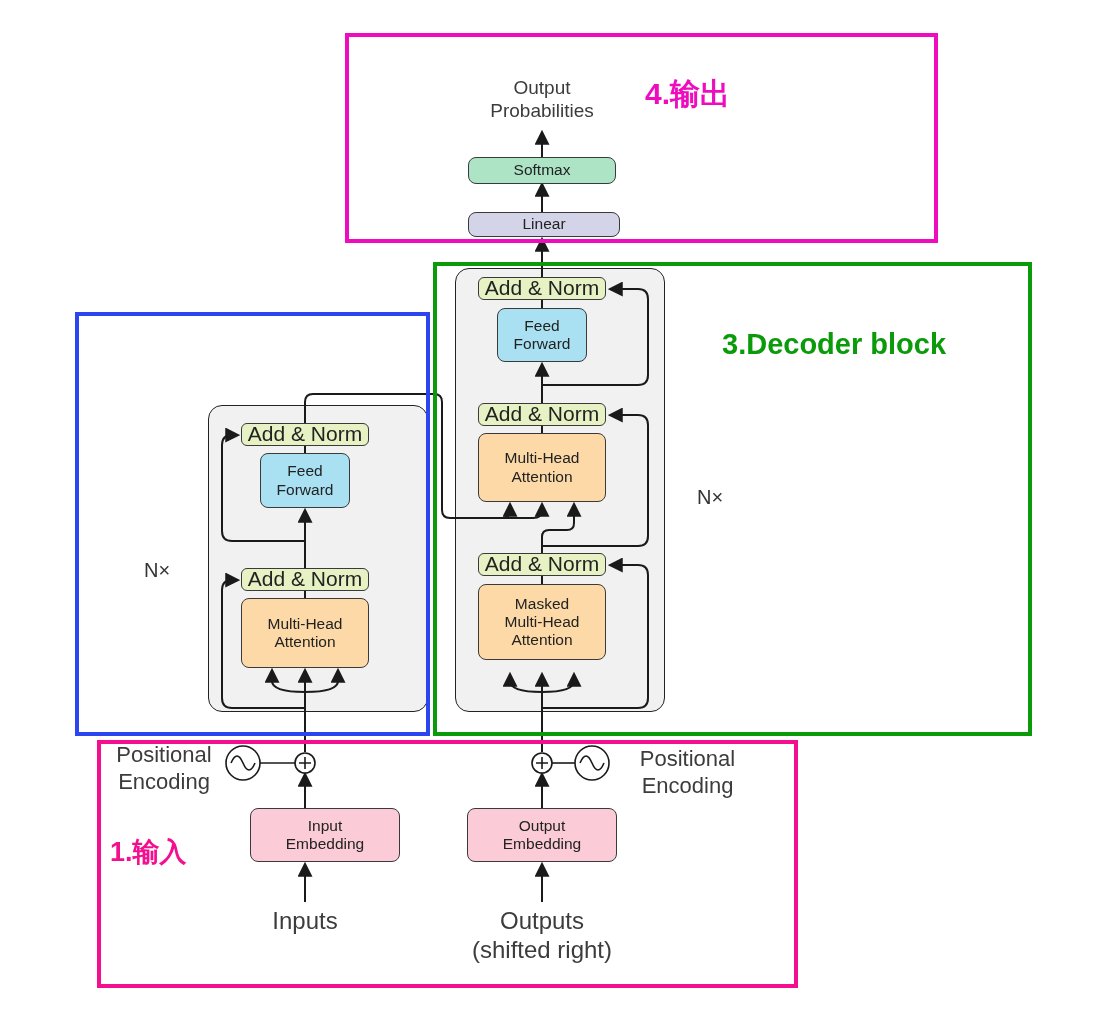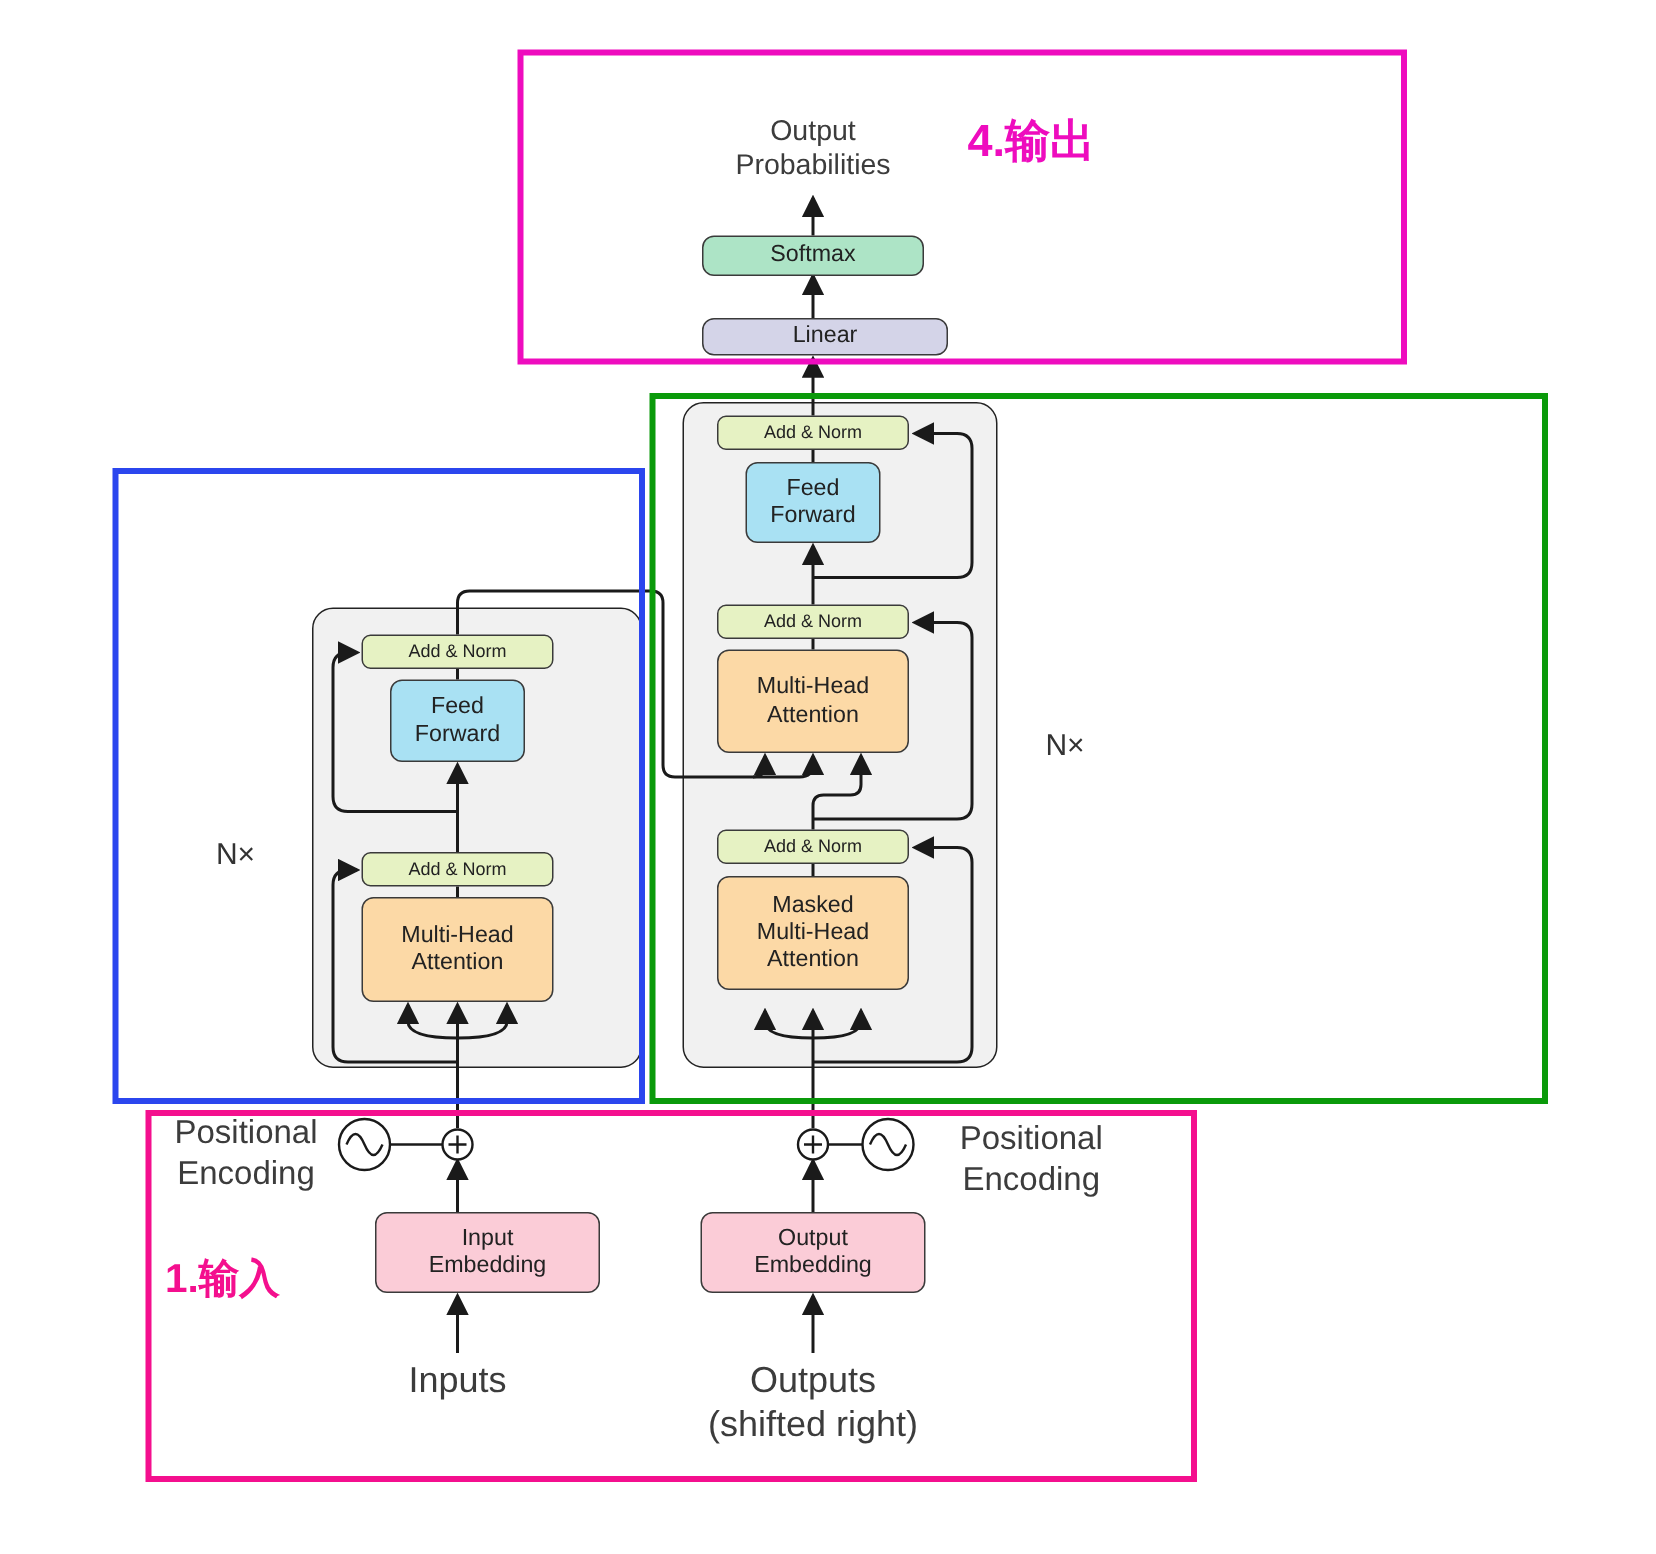--- a/index.html
+++ b/index.html
@@ -17,21 +17,21 @@
   svg.wires { position:absolute; left:0; top:0; z-index:2; }
 
   .box {
     position:absolute; z-index:3;
     display:flex; align-items:center; justify-content:center;
     text-align:center; white-space:pre-line;
     border:1.4px solid #3a3a3a; border-radius:6px;
     font-size:15.5px; line-height:1.18; color:#222;
   }
   .r8 { border-radius:8px; }
-  .c-norm    { background: var(--box-add-norm, #e6f2c3); font-size:12px; }
+  .c-norm    { background: var(--box-add-norm, #e6f2c3); font-size:21px; }
   .c-ff      { background: var(--box-feed-forward, #a9e1f3); }
   .c-attn    { background: var(--box-attention, #fcd9a6); }
   .c-softmax { background: var(--box-softmax, #ade4c6); }
   .c-linear  { background: var(--box-linear, #d4d4e8); }
   .c-emb     { background: var(--box-embedding, #fbccd7); }
 
   .lbl {
     position:absolute; z-index:3;
     text-align:center; white-space:pre-line;
     color:#3c3c3c; font-size:24px; line-height:1.22;
@@ -113,21 +113,21 @@
       <circle cx="542" cy="763" r="10" fill="#ffffff"></circle>
       <path d="M 542 757 L 542 769 M 536 763 L 548 763"></path>
       <circle cx="592" cy="763" r="17" fill="#ffffff"></circle>
       <path d="M 580 763 Q 586 749 592 763 Q 598 777 604 763"></path>
     </g>
   </svg>
 
   <div class="lbl" style="left:467px; top:76px; width:150px; font-size:19px;">Output
 Probabilities</div>
   <div class="box c-softmax r8" style="left:468px; top:157px; width:148px; height:27px;">Softmax</div>
-  <div class="box c-linear r8" style="left:468px; top:212px; width:164px; height:25px;">Linear</div>
+  <div class="box c-linear r8" style="left:468px; top:212px; width:152px; height:25px;">Linear</div>
 
   <div class="box c-norm" style="left:478px; top:277px; width:128px; height:23px;">Add &amp; Norm</div>
   <div class="box c-ff r8" style="left:497px; top:308px; width:90px; height:54px;">Feed
 Forward</div>
   <div class="box c-norm" style="left:478px; top:403px; width:128px; height:23px;">Add &amp; Norm</div>
   <div class="box c-attn r8" style="left:478px; top:433px; width:128px; height:69px;">Multi-Head
 Attention</div>
   <div class="box c-norm" style="left:478px; top:553px; width:128px; height:23px;">Add &amp; Norm</div>
   <div class="box c-attn r8" style="left:478px; top:584px; width:128px; height:76px;">Masked
 Multi-Head
@@ -155,15 +155,16 @@
   <div class="lbl" style="left:255px; top:906px; width:100px;">Inputs</div>
   <div class="lbl" style="left:467px; top:906px; width:150px;">Outputs
 (shifted right)</div>
 
   <div class="region r-output" style="left:345px; top:33px;  width:593px; height:210px;"></div>
   <div class="region r-decoder" style="left:433px; top:262px; width:599px; height:474px;"></div>
   <div class="region r-encoder" style="left:75px;  top:312px; width:355px; height:424px;"></div>
   <div class="region r-input" style="left:97px;  top:740px; width:701px; height:248px;"></div>
 
   <div class="region-label t-output" style="left:645px; top:74px;">4.输出</div>
+  <div class="region-label t-decoder" style="left:722px; top:328px;">3.Decoder block</div>
   <div class="region-label t-input" style="left:110px; top:834px;">1.输入</div>
 
 </div>
 
 </body></html>

